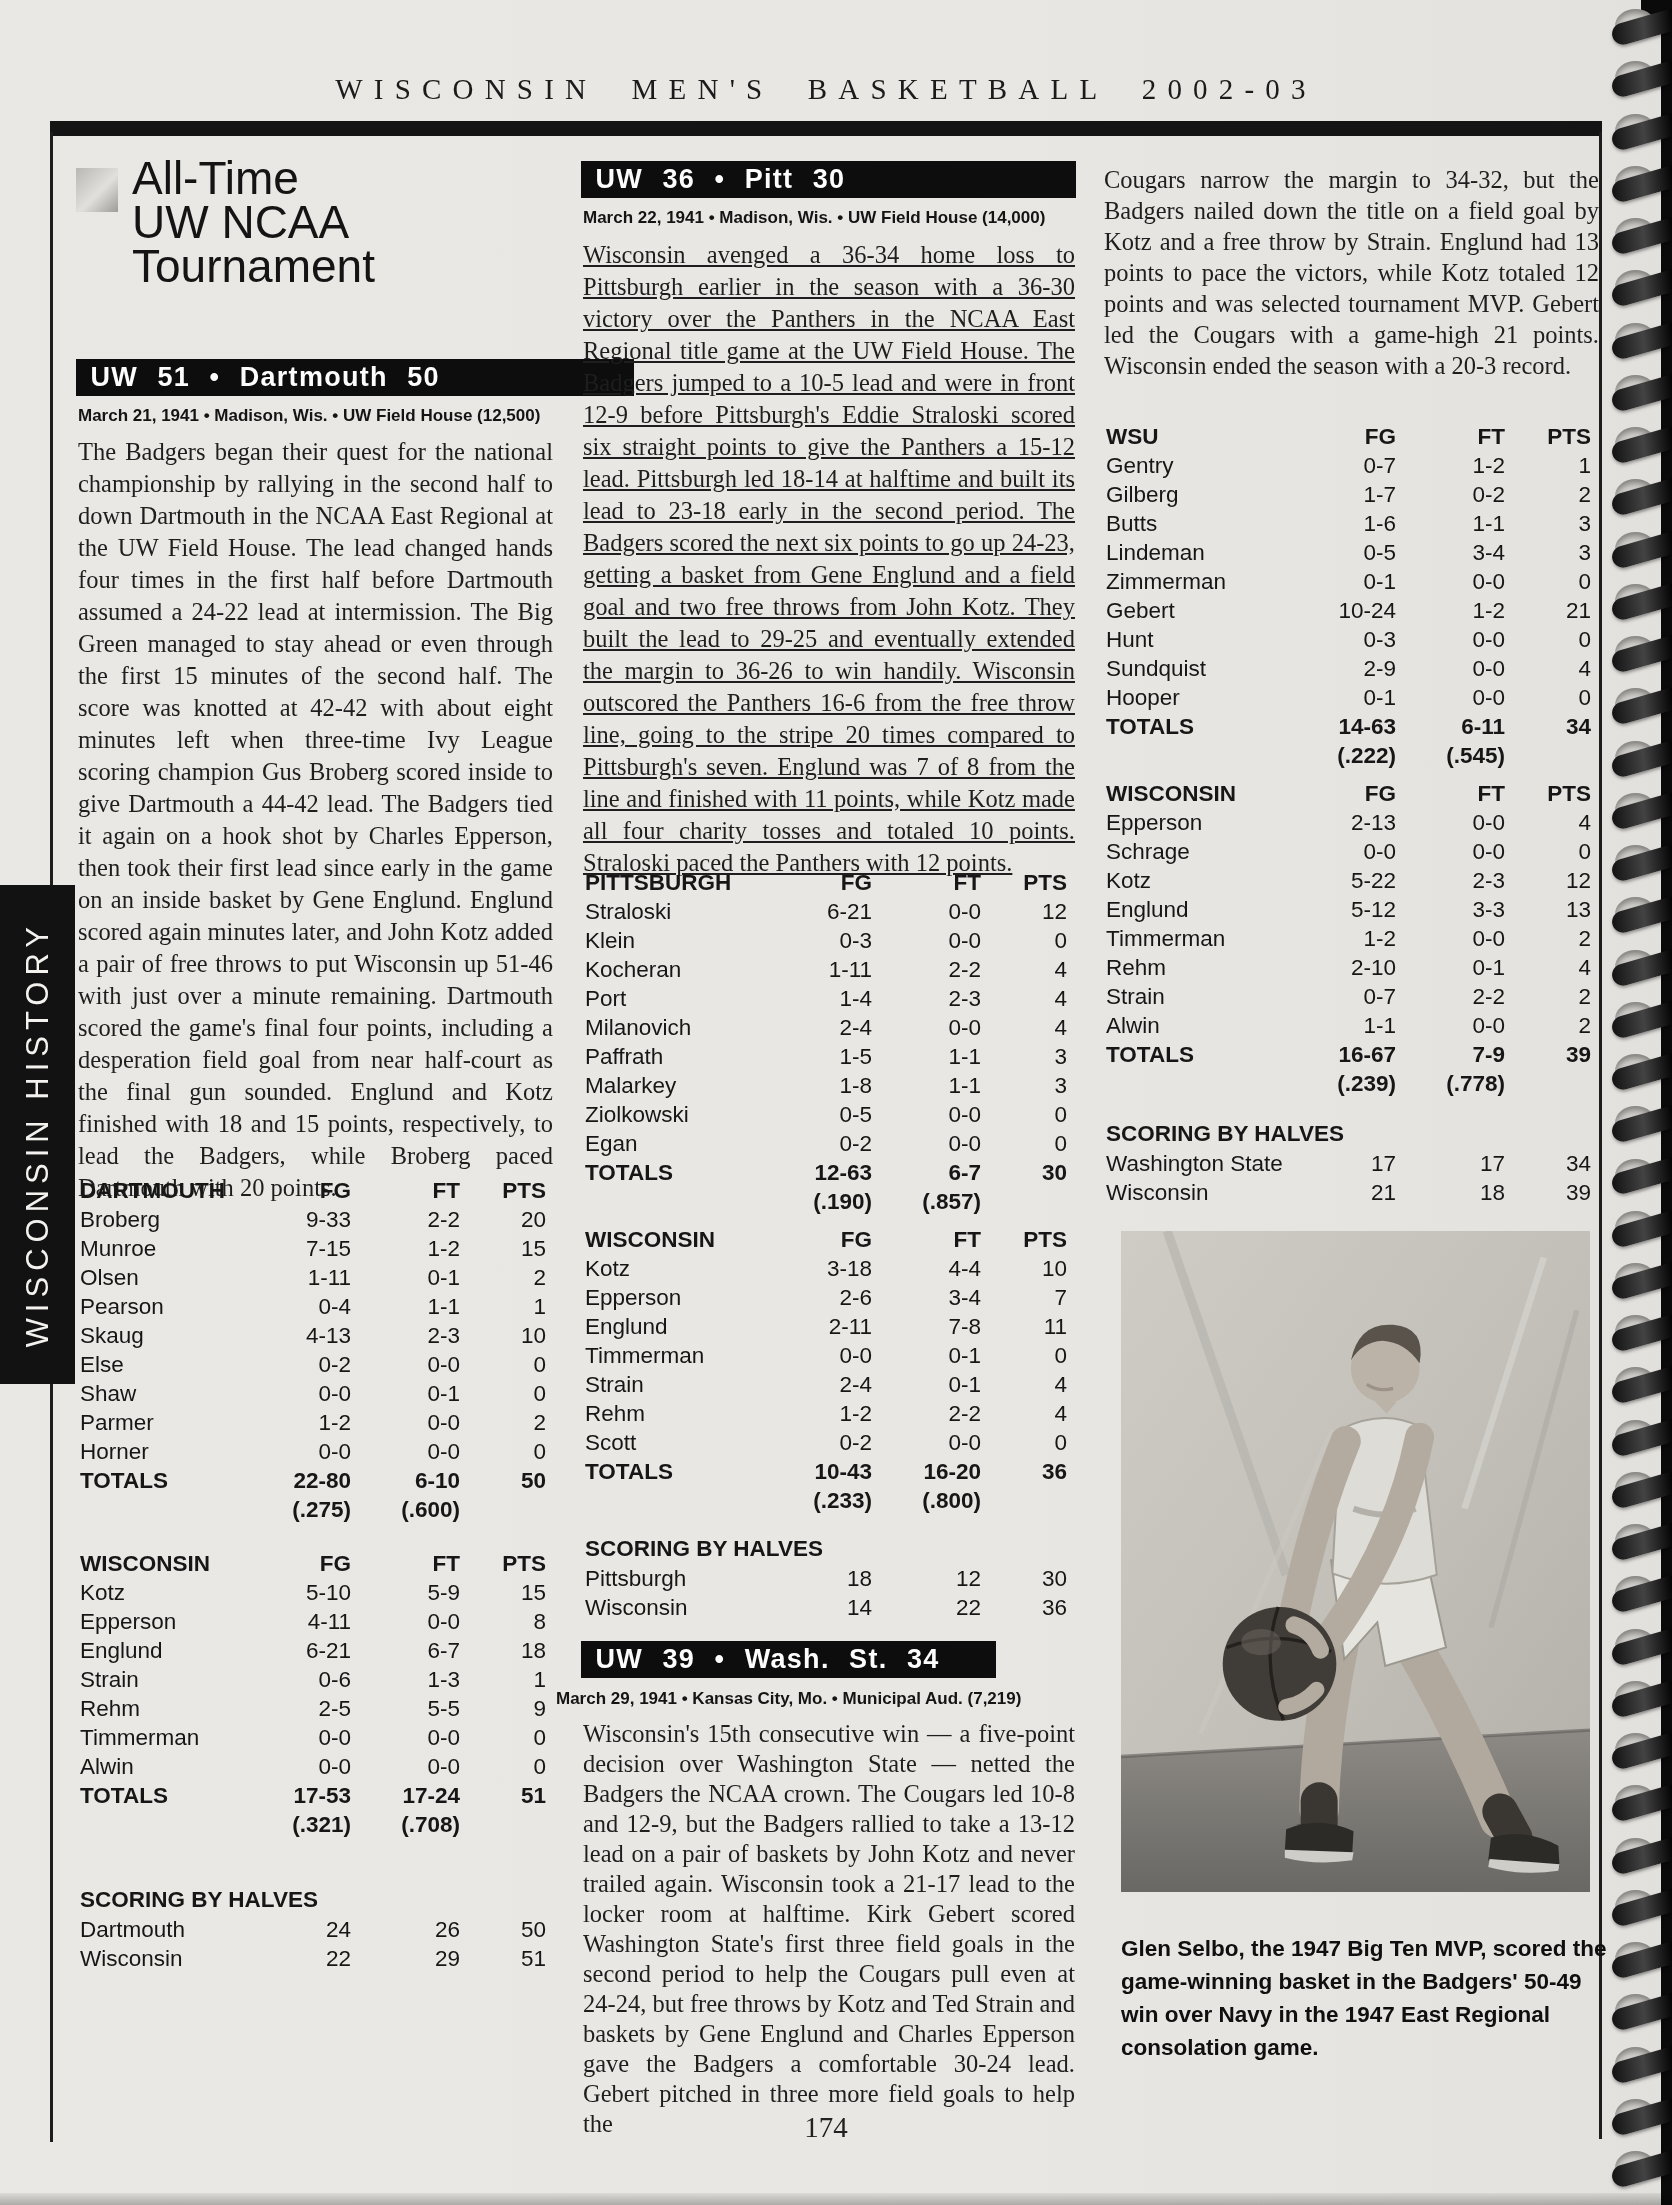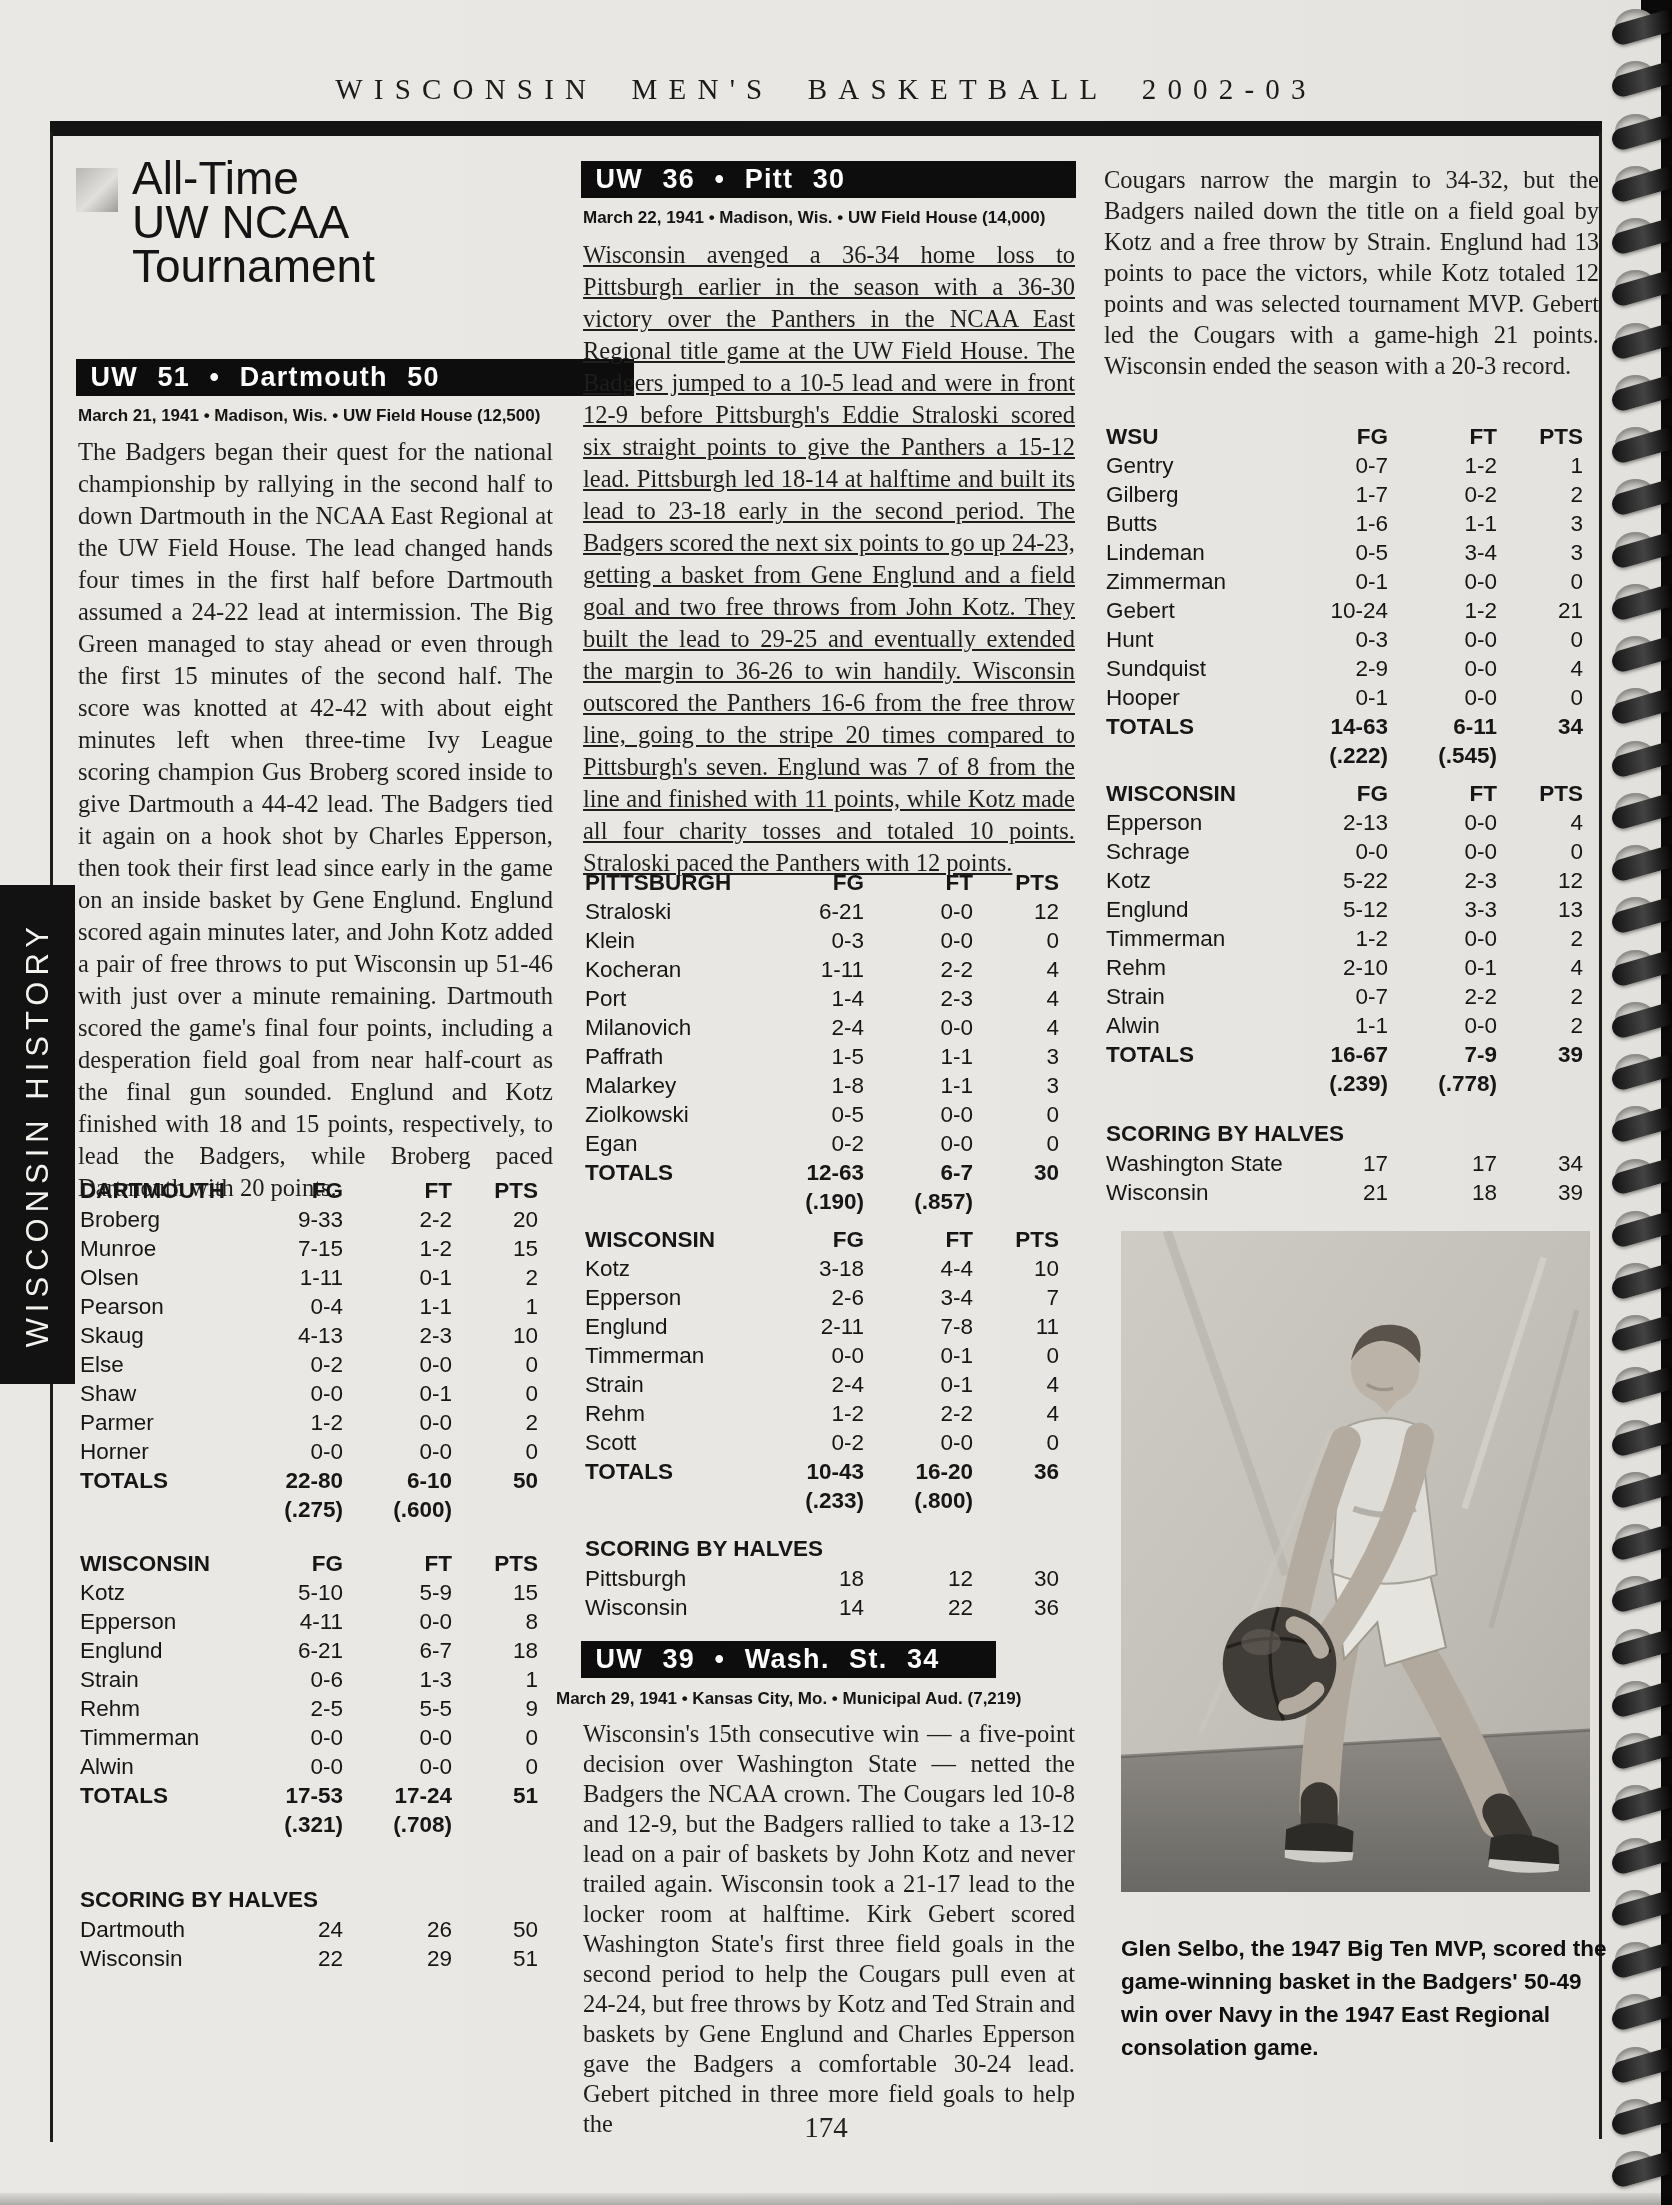--- a/index.html
+++ b/index.html
@@ -53,21 +53,21 @@
   .recap {
     position:absolute; font-family:"Liberation Serif", serif; font-size:24.5px;
     line-height:32px; text-align:justify; color:#1e1e1e;
   }
   #recap1  { left:78px;  top:436px;  width:475px; }
   #recap2  { left:583px;  top:239px;  width:492px;text-decoration:underline; }
   #recap3a { left:583px;  top:1719px; width:492px; line-height:30px; }
   #recap3b { left:1104px; top:164px;  width:495px; line-height:31px; }
   
   .box, .halves { position:absolute; font-size:22.5px; color:#161616; }
-  .bs-grid { display:grid; grid-template-columns:1fr 99px 109px 86px; padding-right:16px; }
+  .bs-grid { display:grid; grid-template-columns:1fr 99px 109px 86px; padding-right:8px; }
   .bs-cell { height:29px; line-height:29px; overflow:hidden; }
   .bs-label { text-align:left; padding-left:2px; }
   .bs-num { text-align:right; }
   .bs-head { font-weight:700; }
   .hv-title { font-weight:700; height:30px; line-height:30px; padding-left:2px; }
   #box1a { left:78px;  top:1176px; width:476px; }
   #box1b { left:78px;  top:1549px; width:476px; }
   #halves1 { left:78px; top:1885px; width:476px; }
   #box2a { left:583px;  top:868px; width:492px; }
   #box2b { left:583px;  top:1225px; width:492px; }

